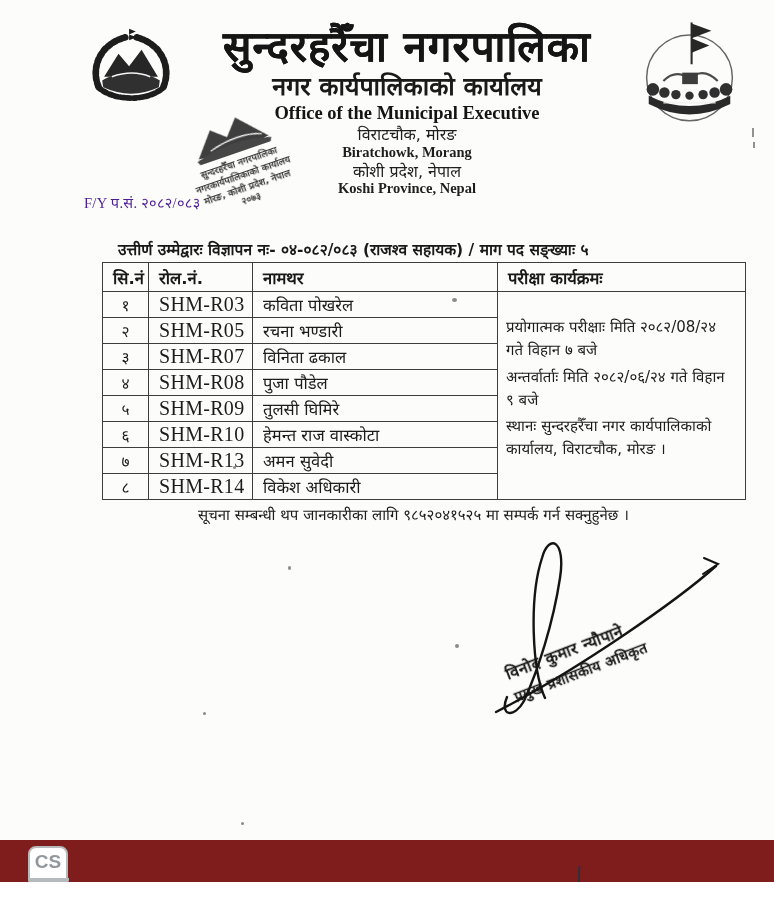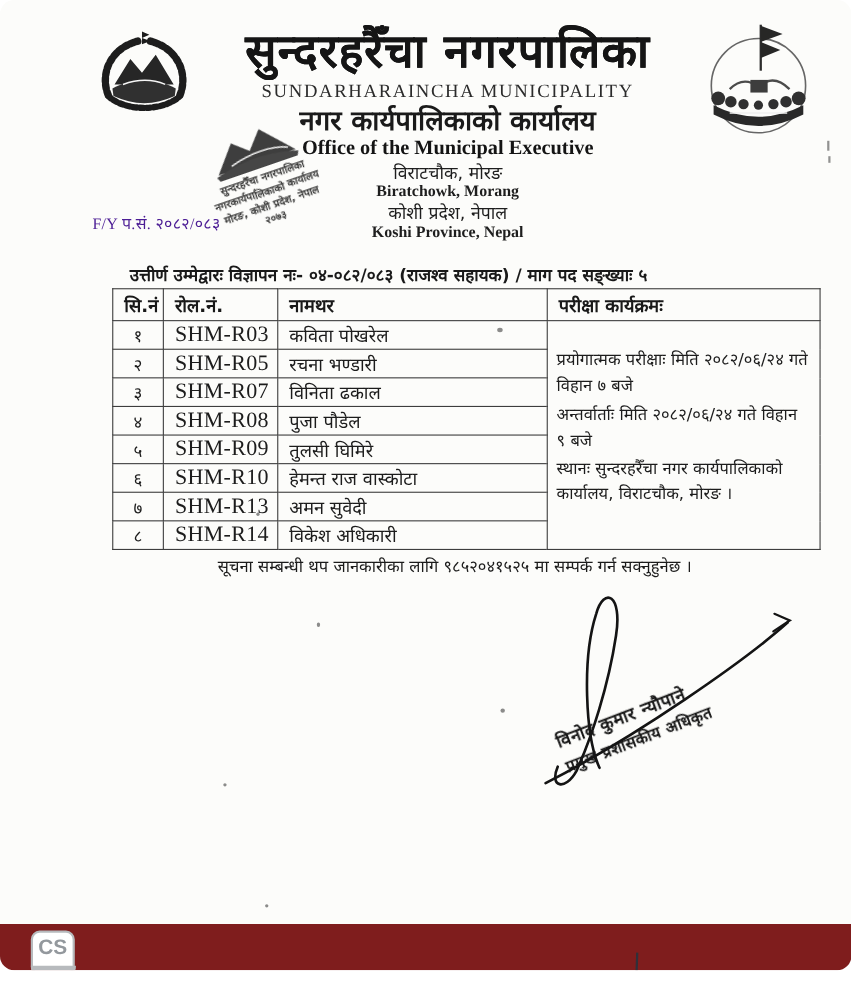--- a/index.html
+++ b/index.html
@@ -1,17 +1,17 @@
 <!DOCTYPE html>
 <html><head>
 <meta charset="utf-8">
 <style>
   html,body{margin:0;padding:0;}
   body{background:#ffffff;font-family:"DejaVu Sans",sans-serif;}
-  .page{position:relative;width:774px;height:882px;background:#fcfcfa;overflow:hidden;color:#1e1e1e;border-radius:13px;}
+  .page{position:relative;width:774px;height:882px;background:#fcfcfa;overflow:hidden;color:#1e1e1e;}
 
   
   .header-block{position:absolute;left:40px;right:0;top:24px;text-align:center;line-height:1.1;}
   .title-np{font-size:42px;font-weight:700;letter-spacing:1px;color:#151515;text-shadow:0 0 .6px #111;}
   .title-en{font-family:"Liberation Serif",serif;font-size:17px;letter-spacing:1.5px;color:#2b2b2b;margin-top:4px;}
   .office-np{font-size:25px;font-weight:600;margin-top:3px;color:#1a1a1a;}
   .office-en{font-family:"Liberation Serif",serif;font-size:18.5px;font-weight:700;margin-top:2px;color:#141414;}
   .place-np{font-size:16px;margin-top:3px;font-weight:500;}
   .place-en{font-family:"Liberation Serif",serif;font-size:14.5px;font-weight:700;margin-top:1px;}
   .prov-np{font-size:16px;margin-top:2px;font-weight:500;text-align:center;}
@@ -100,21 +100,20 @@
       <circle cx="55" cy="80" r="4"></circle>
     </g>
     <path d="M16,80 Q55,100 94,80 L94,88 Q55,108 16,88 Z" fill="#181818"></path>
     <g fill="#efefef">
       <rect x="30" y="86" width="50" height="1.6" opacity=".8"></rect>
     </g>
   </svg>
 
   <div class="header-block">
     <div class="title-np">सुन्दरहरैँचा नगरपालिका</div>
-    <div class="title-en">SUNDARHARAINCHA MUNICIPALITY</div>
     <div class="office-np">नगर कार्यपालिकाको कार्यालय</div>
     <div class="office-en">Office of the Municipal Executive</div>
     <div class="place-np">विराटचौक, मोरङ</div>
     <div class="place-en">Biratchowk, Morang</div>
     <div class="prov-np">कोशी प्रदेश, नेपाल</div>
     <div class="prov-en">Koshi Province, Nepal</div>
   </div>
 
   <div class="round-stamp">
     <svg width="86" height="40" viewBox="0 0 86 40">
@@ -144,21 +143,21 @@
       <th>सि.नं</th>
       <th>रोल.नं.</th>
       <th>नामथर</th>
       <th>परीक्षा कार्यक्रमः</th>
     </tr>
     <tr>
       <td class="c-sn">१</td>
       <td class="c-roll">SHM-R03</td>
       <td class="c-name">कविता पोखरेल</td>
       <td class="c-sched" rowspan="8">
-        <p>प्रयोगात्मक परीक्षाः मिति २०८२/०६/२४ गते विहान ७ बजे</p>
+        <p>प्रयोगात्मक परीक्षाः मिति २०८२/08/२४ गते विहान ७ बजे</p>
         <p>अन्तर्वार्ताः मिति २०८२/०६/२४ गते विहान ९ बजे</p>
         <p>स्थानः सुन्दरहरैँचा नगर कार्यपालिकाको कार्यालय, विराटचौक, मोरङ ।</p>
       </td>
     </tr>
     <tr>
       <td class="c-sn">२</td>
       <td class="c-roll">SHM-R05</td>
       <td class="c-name">रचना भण्डारी</td>
     </tr>
     <tr>

